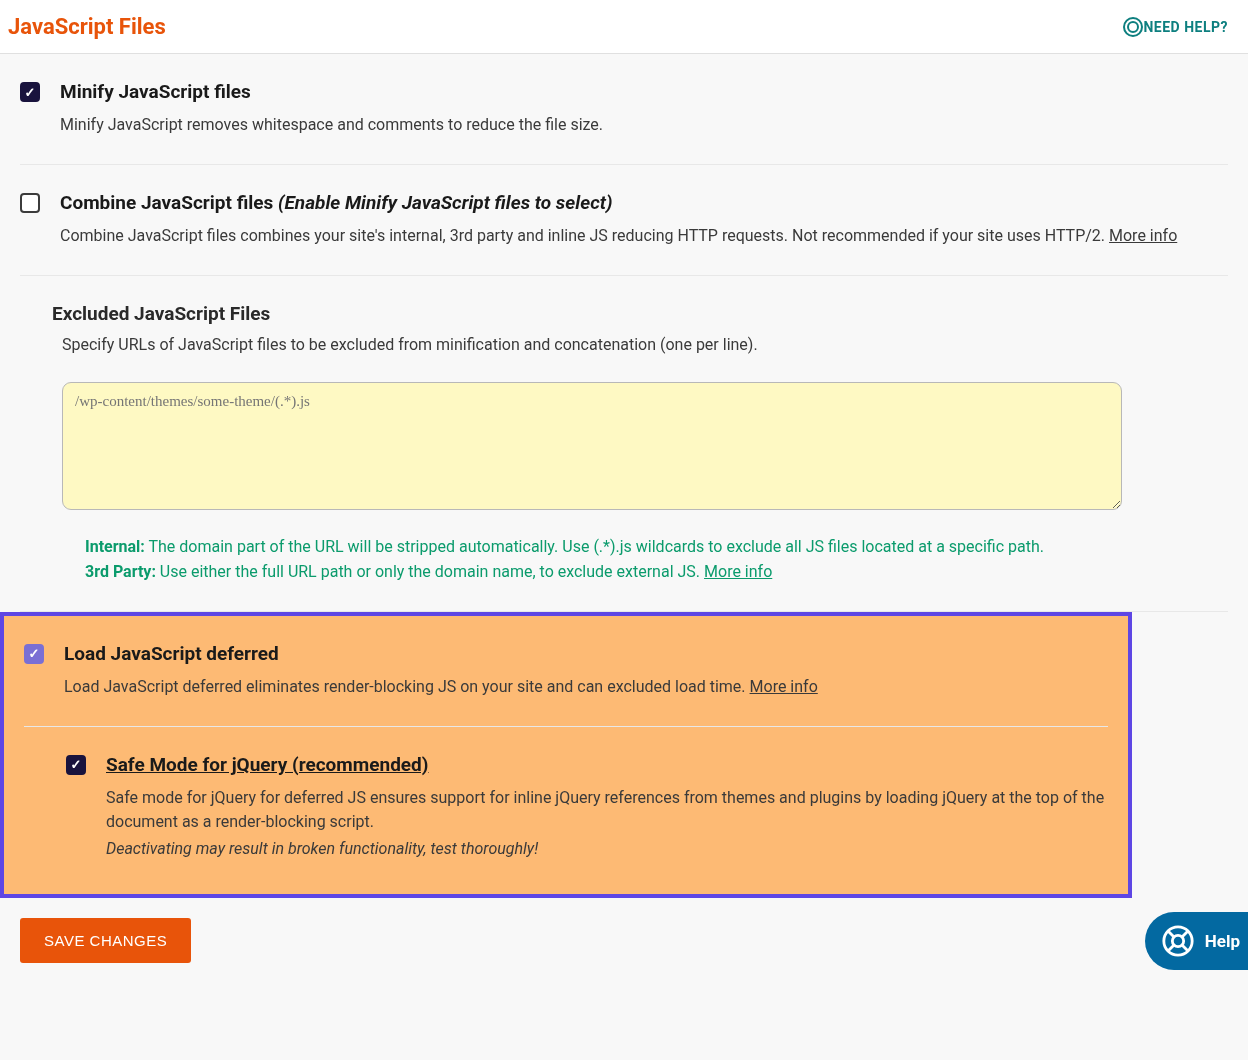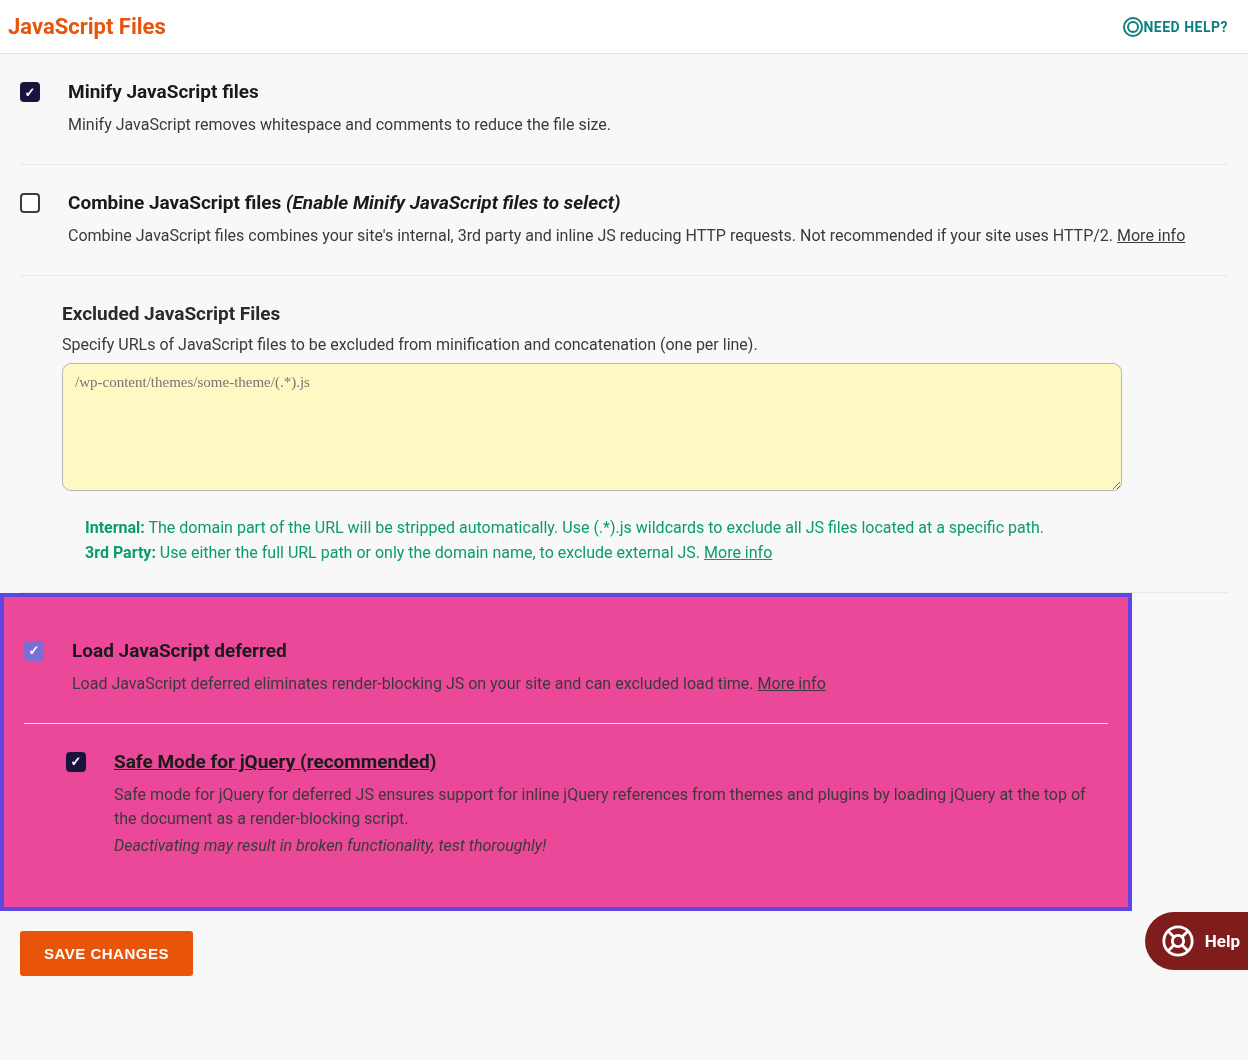--- a/index.html
+++ b/index.html
@@ -57,21 +57,21 @@
 .content {
   padding: 0 20px;
 }
 .section {
   padding: 26px 0;
   border-bottom: 1px solid #e8e8e8;
 }
 .option-row {
   display: flex;
   align-items: flex-start;
-  gap: 28px;
+  gap: 20px;
 }
 .checkbox {
   width: 20px;
   height: 20px;
   border: 2px solid #3c3c3c;
   border-radius: 4px;
   display: flex;
   align-items: center;
   justify-content: center;
   flex-shrink: 0;
@@ -118,28 +118,28 @@
   cursor: pointer;
 }
 .excluded-section {
   padding: 26px 0;
   border-bottom: 1px solid #e8e8e8;
 }
 .excluded-title {
   font-size: 19px;
   font-weight: 700;
   color: #2a2a2a;
-  margin-left: 42px;
+  margin-left: 32px;
   margin-bottom: 10px;
 }
 .excluded-desc {
   font-size: 16px;
   color: #3a3a3a;
   margin-left: 42px;
-  margin-bottom: 9px;
+  margin-bottom: 28px;
 }
 .excluded-textarea {
   width: calc(100% - 148px);
   height: 128px;
   margin-left: 42px;
   border: 1px solid #b8b8b8;
   border-radius: 9px;
   padding: 10px 12px;
   font-family: Georgia, serif;
   font-size: 15px;
@@ -157,22 +157,22 @@
 .hints .label {
   font-weight: 700;
 }
 .hints .more-info {
   color: #0b9b6c;
 }
 .highlighted-box {
   border: 4px solid #5e46e4;
   margin-left: -20px;
   margin-right: 96px;
-  padding: 16px 20px;
-  background: #ec4899;
+  padding: 0 20px;
+  background: #fdba74;
 }
 .highlighted-box .section {
   border-bottom: 1px solid #e8e8e8;
 }
 .highlighted-box .section:last-child {
   border-bottom: none;
   padding-bottom: 32px;
 }
 .nested {
   padding-left: 42px;
@@ -188,30 +188,30 @@
 }
 .save-bar {
   padding: 20px 0 0 0;
 }
 .save-button {
   background: #e8540a;
   color: #fff;
   border: none;
   padding: 14px 24px;
   font-size: 15px;
-  font-weight: 700;
+  font-weight: 400;
   border-radius: 3px;
   cursor: pointer;
   letter-spacing: 0.5px;
 }
 .help-widget {
   position: fixed;
   bottom: 90px;
   right: 0;
-  background: #7f1d1d;
+  background: #0369a1;
   color: #fff;
   border-radius: 30px 0 0 30px;
   padding: 12px 8px 12px 16px;
   display: flex;
   align-items: center;
   gap: 10px;
   font-weight: 700;
   font-size: 17px;
   cursor: pointer;
 }

